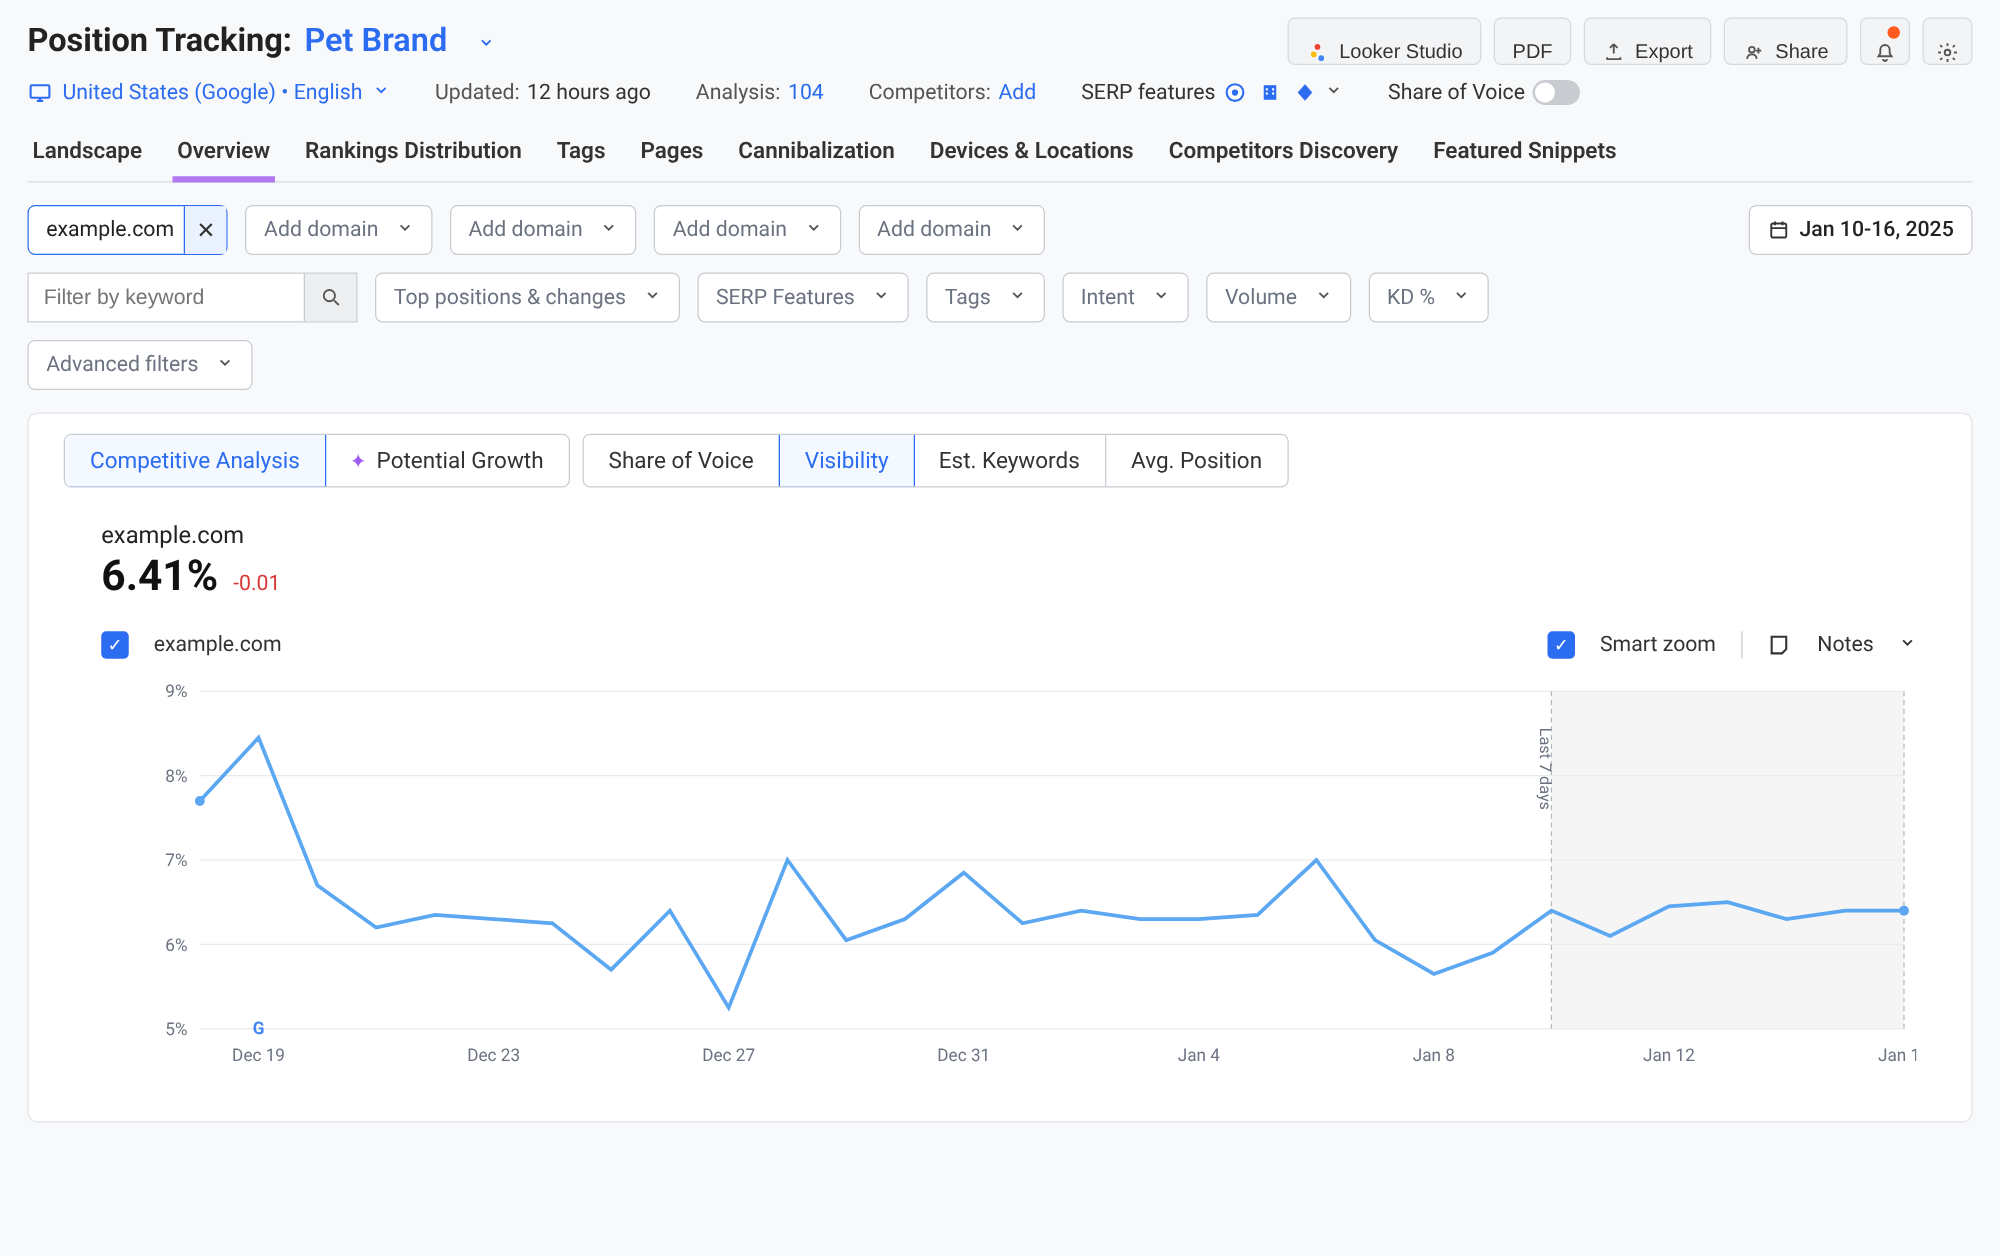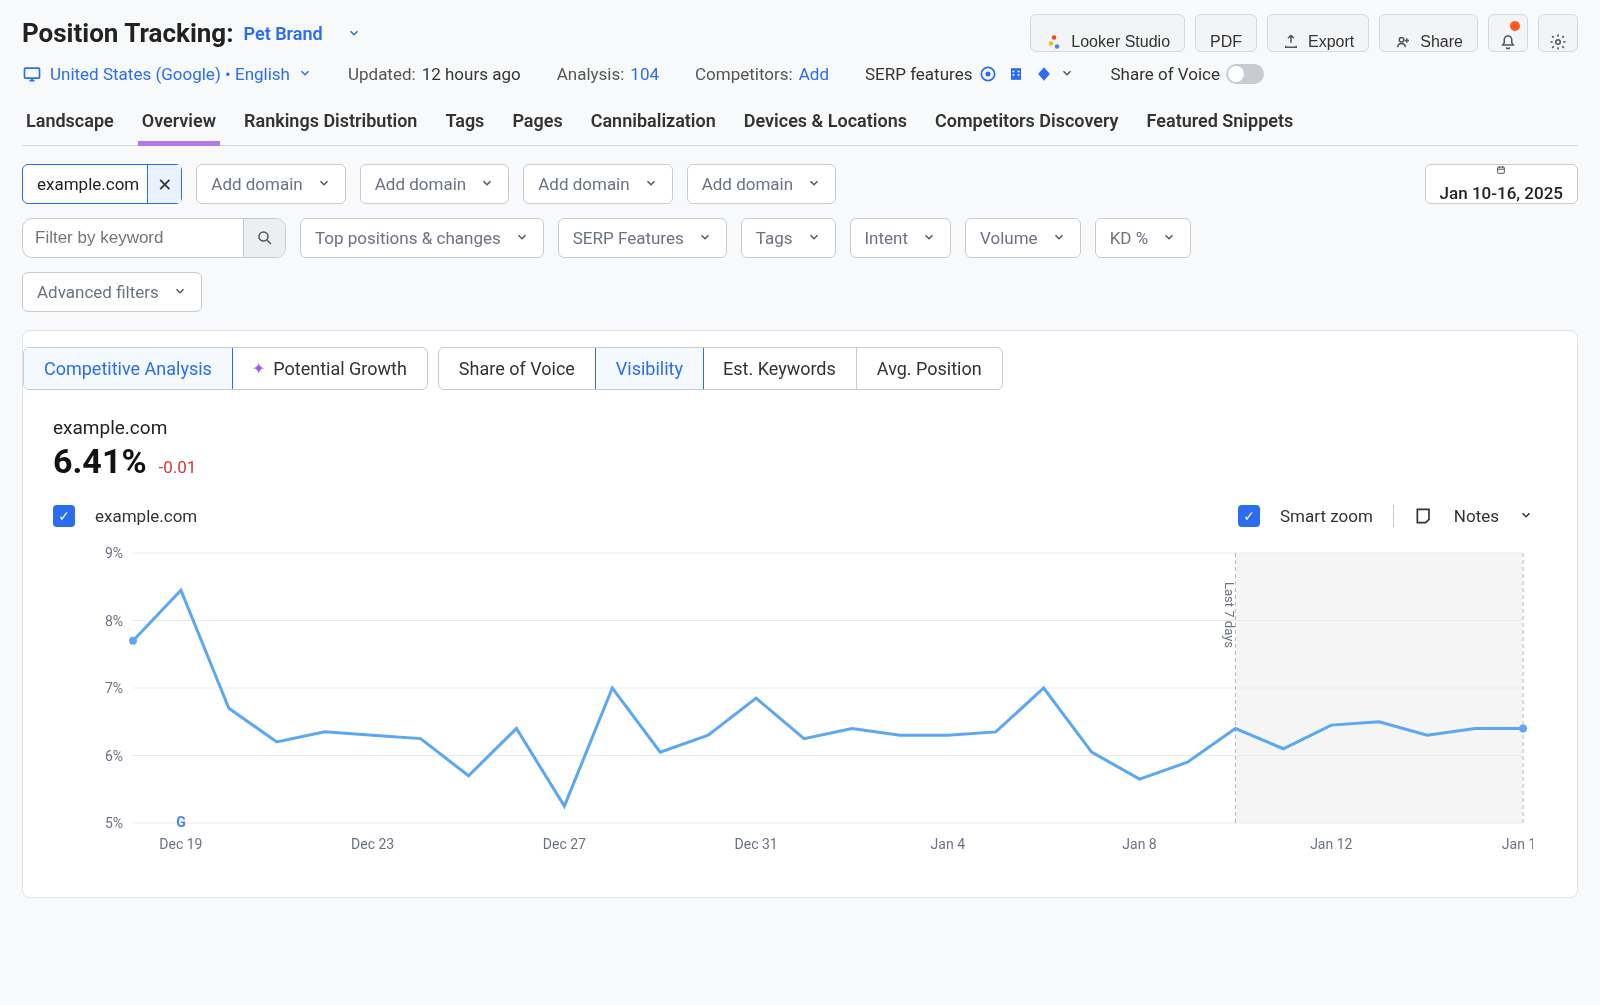--- a/index.html
+++ b/index.html
@@ -2,21 +2,21 @@
 <html><head>
 <meta charset="utf-8">
 <style>
 * { box-sizing: border-box; margin: 0; padding: 0; }
 body { font-family: -apple-system, BlinkMacSystemFont, "Segoe UI", Roboto, Helvetica, Arial, sans-serif; background: #f8f9fa; color: #333; font-size: 14px; }
 .wrap { width: 1600px; }
 .header { padding: 14px 22px 0 22px; border-radius: 12px; }
 .title-row { display: flex; align-items: center; justify-content: space-between; margin-bottom: 12px; }
 .title-left { display: flex; align-items: center; gap: 10px; }
 .title-text { font-size: 26px; font-weight: 700; color: #222; }
-.brand-link { font-size: 18px; font-weight: 600; color: #2b6cf0; display: inline-flex; align-items: center; gap: 24px; }
+.brand-link { font-size: 26px; font-weight: 600; color: #2b6cf0; display: inline-flex; align-items: center; gap: 24px; }
 .title-right { display: flex; align-items: center; gap: 10px; }
 .btn { display: inline-flex; align-items: flex-end; gap: 8px; height: 38px; padding: 0 14px; border: 1px solid #d5d9de; border-radius: 6px; background: #f3f4f6; color: #333; font-size: 16px; font-weight: 500; cursor: pointer; }
 .btn svg { width: 18px; height: 18px; }
 .icon-btn { width: 40px; justify-content: center; padding: 0; position: relative; }
 .icon-btn .badge { position: absolute; top: 6px; right: 7px; width: 10px; height: 10px; background: #ff5a1f; border-radius: 50%; }
 .meta-row { display: flex; align-items: center; gap: 36px; margin-bottom: 18px; font-size: 17px; flex-wrap: wrap; }
 .locale { color: #2b6cf0; display: inline-flex; align-items: center; gap: 8px; }
 .meta-item { display: inline-flex; align-items: center; gap: 6px; }
 .meta-item .lbl { color: #555; }
 .meta-item a { color: #2b6cf0; text-decoration: none; }
@@ -27,25 +27,25 @@
 .tabs { border-bottom: 1px solid #d5d9de; display: flex; gap: 28px; padding: 0 4px; }
 .tab { padding: 8px 0 14px 0; font-size: 18px; font-weight: 600; color: #333; cursor: pointer; position: relative; }
 .tab.active::after { content: ""; position: absolute; left: -4px; right: -4px; bottom: -1px; height: 5px; background: #b079f0; }
 .filters { padding: 18px 22px; display: flex; flex-direction: column; gap: 14px; }
 .filters-row { display: flex; align-items: center; gap: 14px; flex-wrap: wrap; }
 .chip { display: inline-flex; align-items: center; gap: 8px; height: 40px; padding: 0 14px; border: 1px solid #c8ccd1; border-radius: 6px; background: #fff; color: #6b7280; font-size: 17px; cursor: pointer; }
 .chip.domain { border-color: #2b6cf0; color: #222; padding-right: 0; }
 .chip.domain .close { width: 34px; height: 100%; display: inline-flex; align-items: center; justify-content: center; border-left: 1px solid #2b6cf0; background: #eaf2ff; color: #333; font-size: 18px; }
 .chip .chev { margin-left: 6px; }
 .filters-spacer { flex: 1; }
-.date-chip { color: #222; font-weight: 500; flex-direction: column; }
-.filter-input { display: inline-flex; height: 40px; border: 1px solid #c8ccd1; border-radius: 10px; background: #fff; overflow: hidden; }
+.date-chip { color: #222; font-weight: 500; }
+.filter-input { display: inline-flex; height: 40px; border: 1px solid #c8ccd1; border-radius: 0; background: #fff; overflow: hidden; }
 .filter-input input { border: none; outline: none; padding: 0 12px; width: 220px; font-size: 17px; color: #6b7280; background: transparent; }
 .filter-input .search-btn { width: 42px; display: inline-flex; align-items: center; justify-content: center; border-left: 1px solid #c8ccd1; background: #eceef0; }
-.card { margin: 0 22px 22px 22px; background: #fff; border: 1px solid #e1e4e8; border-radius: 8px; padding: 16px 14px 24px 0; }
+.card { margin: 0 22px 22px 22px; background: #fff; border: 1px solid #e1e4e8; border-radius: 8px; padding: 16px 14px 24px 28px; }
 .seg-row { display: flex; align-items: center; gap: 10px; flex-wrap: wrap; margin-bottom: 20px; }
 .seg-group { display: inline-flex; border: 1px solid #c8ccd1; border-radius: 6px; overflow: hidden; }
 .seg { padding: 10px 20px; font-size: 18px; color: #333; border-right: 1px solid #c8ccd1; display: inline-flex; align-items: center; gap: 8px; cursor: pointer; }
 .seg:last-child { border-right: none; }
 .seg.active { border: 1px solid #2b6cf0; margin: -1px; color: #2b6cf0; background: #f4f8ff; z-index: 1; }
 .seg .sparkle { color: #a05bf2; font-size: 16px; }
 .metric { padding: 6px 30px 12px 30px; }
 .metric .domain-name { font-size: 19px; color: #222; margin-bottom: 2px; }
 .metric .value-row { display: flex; align-items: baseline; gap: 12px; }
 .metric .value { font-size: 34px; font-weight: 700; color: #111; }

